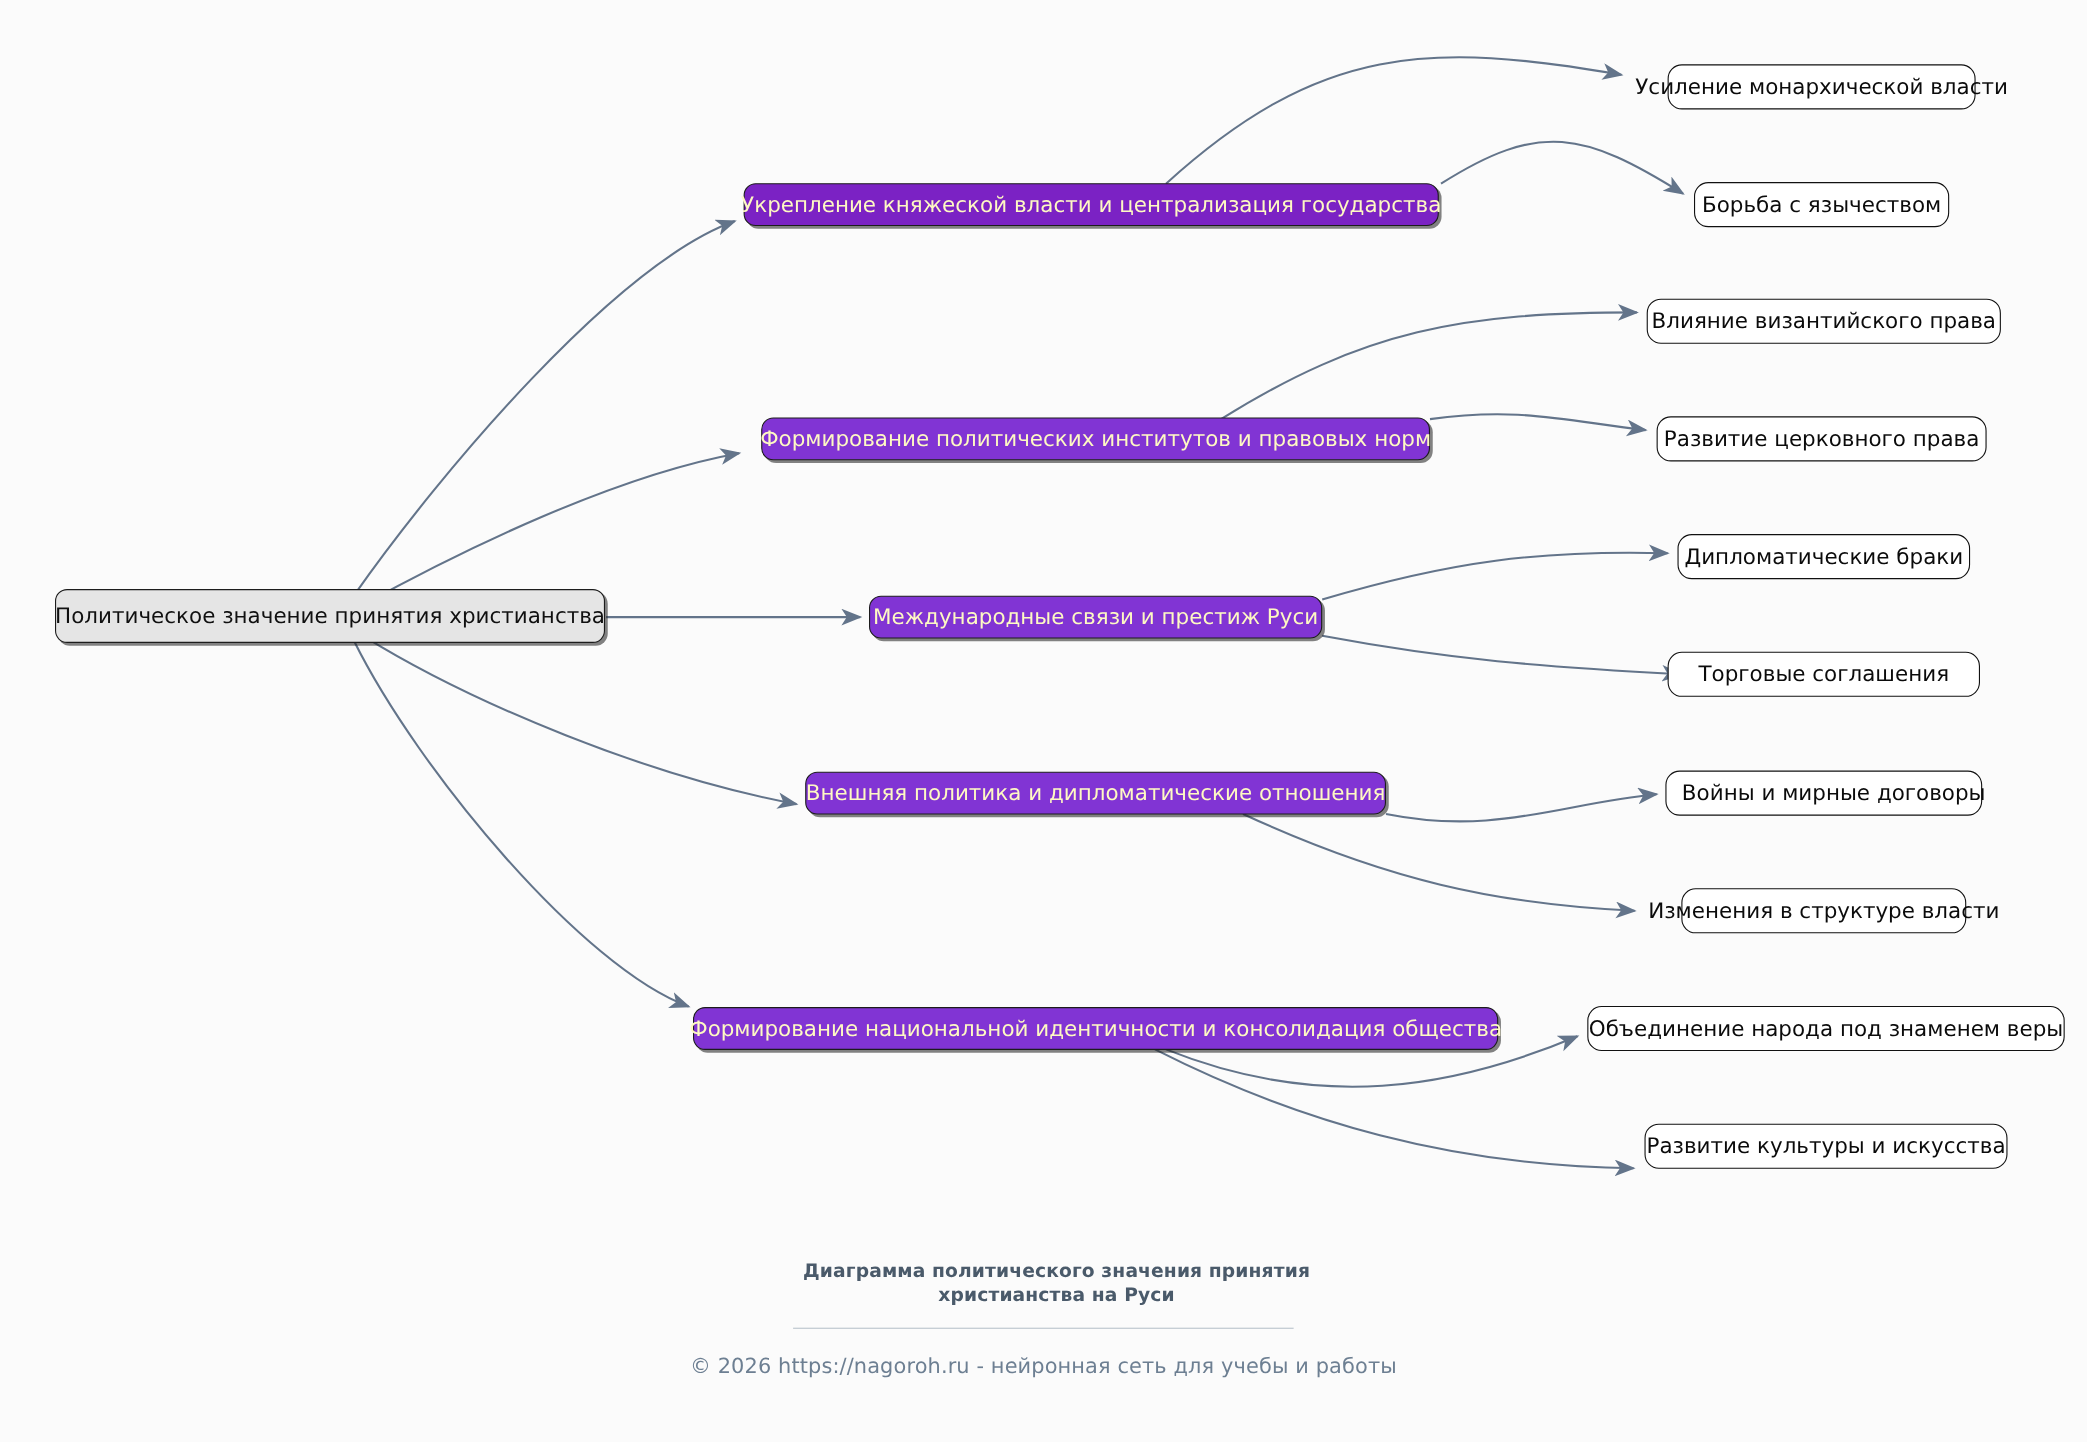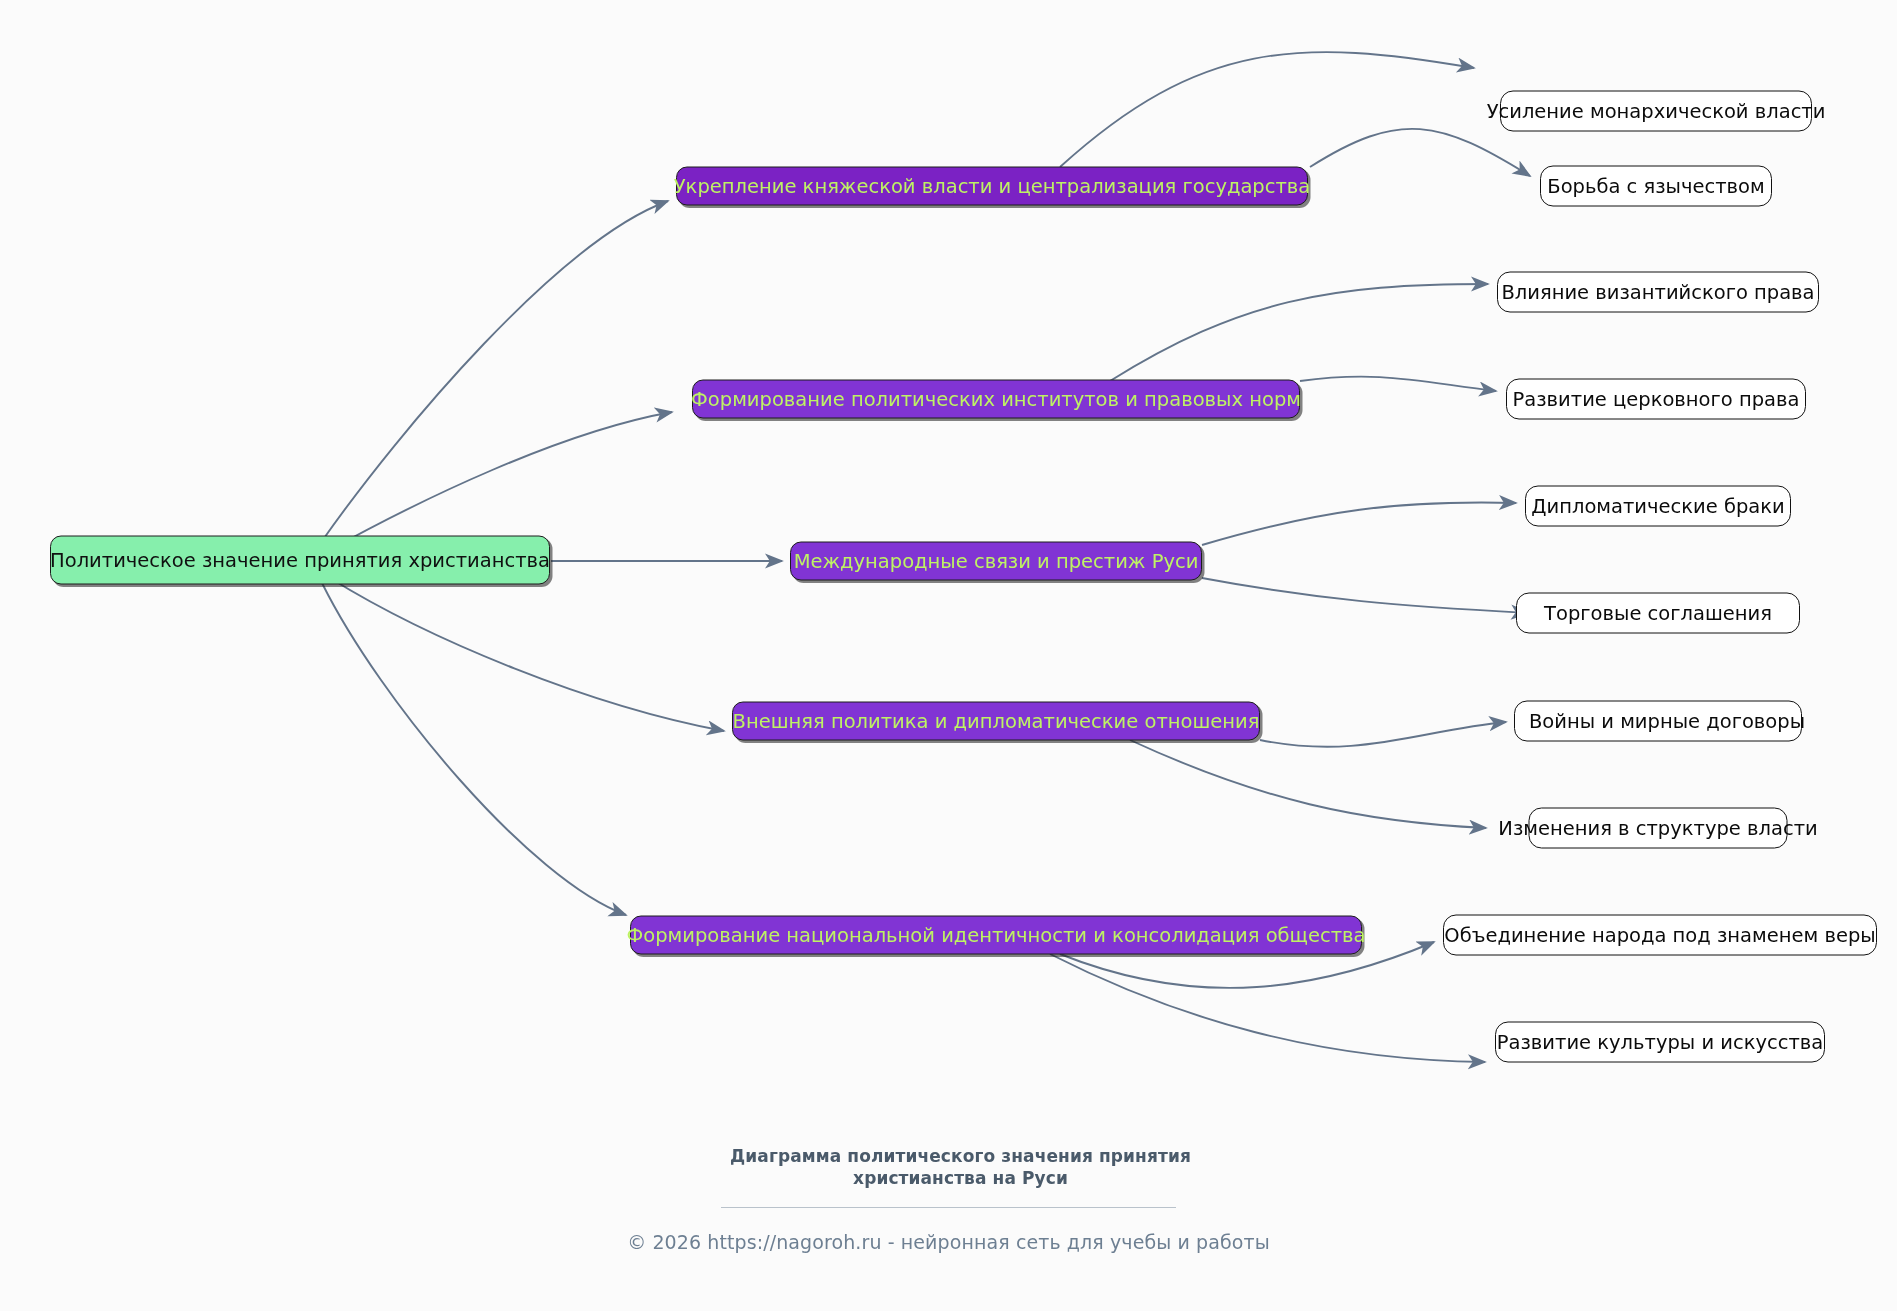--- a/index.html
+++ b/index.html
@@ -38,35 +38,35 @@
     display: flex;
     align-items: center;
     justify-content: center;
     white-space: nowrap;
     line-height: 1;
     border-style: solid;
     transform: translate(-50%, -50%);
   }
 
   .node-root {
-    background: #86efac;
+    background: #e5e5e5;
     border: 1.6px solid #1c1c1c;
     border-radius: 11px;
     color: #101010;
     font-size: 19.5px;
     padding: 0 14px;
     height: 49px;
     box-shadow: 2.5px 2.5px 0 rgba(30,30,30,0.55);
   }
 
   .node-branch {
     background: #7B22C4;
     border: 1.6px solid #1c1c1c;
     border-radius: 11px;
-    color: #bef264;
+    color: #fef9c3;
     font-size: 19.5px;
     padding: 0 14px;
     height: 39px;
     box-shadow: 2.5px 2.5px 0 rgba(30,30,30,0.55);
   }
 
   .node-branch.bright {
     background: #8134D4;
   }
 
@@ -143,21 +143,21 @@
       </g>
   </svg>
 
   <div id="nodes">
       <div class="node node-root" style="left: 300px; top: 560px; width: 500px;">
         <span>Политическое значение принятия христианства</span>
       </div>
       <div class="node node-branch" style="left: 992px; top: 186px; width: 632px;">
         <span>Укрепление княжеской власти и централизация государства</span>
       </div>
-      <div class="node node-leaf" style="left: 1656px; top: 79px; width: 312px; margin-top: 32px;">
+      <div class="node node-leaf" style="left: 1656px; top: 79px; width: 280px;">
         <span>Усиление монархической власти</span>
       </div>
       <div class="node node-leaf" style="left: 1656px; top: 186px; width: 232px;">
         <span>Борьба с язычеством</span>
       </div>
       <div class="node node-branch bright" style="left: 996px; top: 399px; width: 608px;">
         <span>Формирование политических институтов и правовых норм</span>
       </div>
       <div class="node node-leaf" style="left: 1658px; top: 292px; width: 322px;">
         <span>Влияние византийского права</span>

